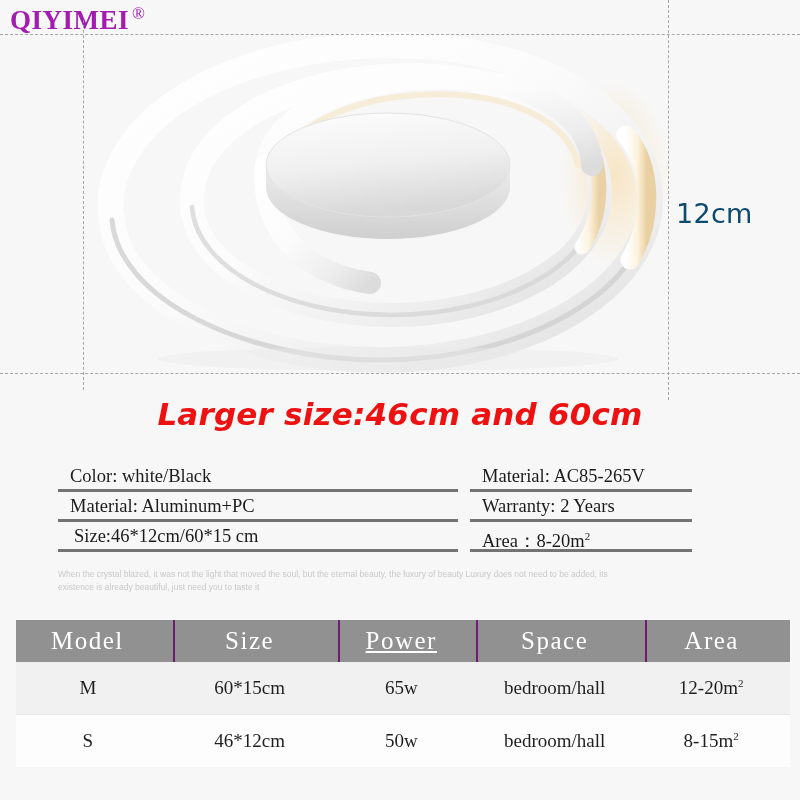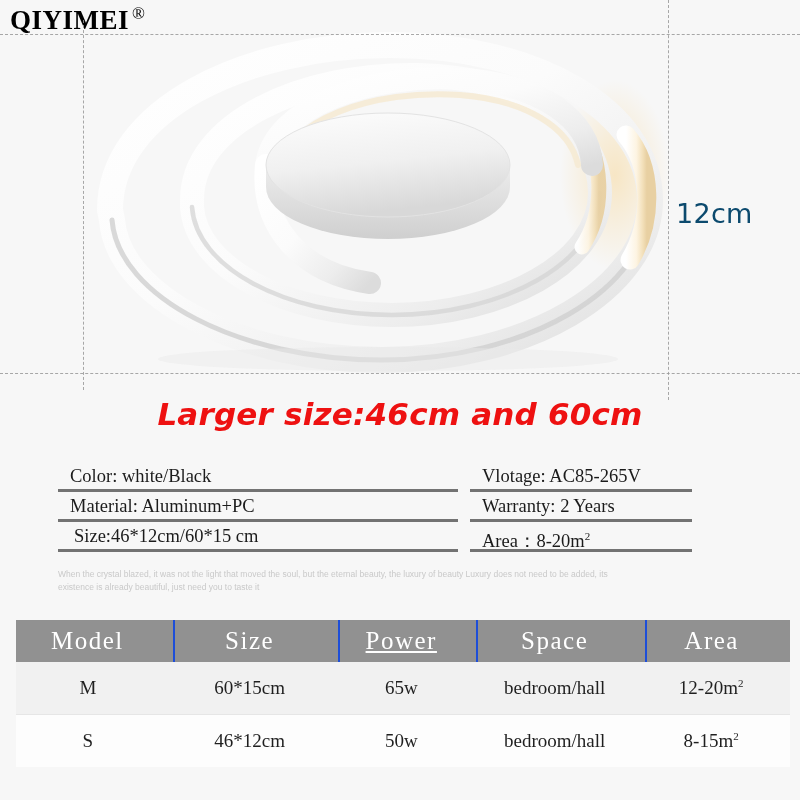--- a/index.html
+++ b/index.html
@@ -24,21 +24,21 @@
 
   
   .brand {
     position: absolute;
     left: 10px;
     top: 5px;
     font-family: "Liberation Serif", serif;
     font-weight: bold;
     font-size: 27px;
     letter-spacing: 0.5px;
-    color: #000000;
+    color: #a21caf;
     line-height: 1;
   }
   .brand .reg {
     font-size: 17px;
     vertical-align: super;
     font-weight: normal;
     margin-left: 3px;
   }
 
   
@@ -153,21 +153,21 @@
   }
   .spec-table th {
     background: #919191;
     color: #ffffff;
     font-family: "Liberation Serif", serif;
     font-weight: normal;
     font-size: 25px;
     height: 42px;
     text-align: center;
     padding: 0 14px 0 0;
-    border-right: 2px solid #1d4ed8;
+    border-right: 2px solid #701a75;
     letter-spacing: 1.5px;
   }
   .spec-table th:last-child { border-right: none; }
   .spec-table td {
     font-family: "Liberation Serif", serif;
     font-size: 19px;
     color: #1f1f1f;
     height: 52px;
     text-align: center;
     padding: 0 14px 0 0;
@@ -282,21 +282,21 @@
 
   <div class="larger-size">Larger size:46cm and 60cm</div>
 
   <div class="specs">
     <div class="spec-col left">
       <div class="spec-row">Color: white/Black</div>
       <div class="spec-row">Material: Aluminum+PC</div>
       <div class="spec-row indent">Size:46*12cm/60*15 cm</div>
     </div>
     <div class="spec-col right">
-      <div class="spec-row">Vlotage: AC85-265V</div>
+      <div class="spec-row">Material: AC85-265V</div>
       <div class="spec-row">Warranty: 2 Years</div>
       <div class="spec-row"><span>Area：</span><span>8-20m</span><span class="sup">2</span></div>
     </div>
   </div>
 
   <div class="blurb">When the crystal blazed, it was not the light that moved the soul, but the eternal beauty, the luxury of beauty Luxury does not need to be added, its existence is already beautiful, just need you to taste it</div>
 
   <table class="spec-table">
     <thead>
       <tr>

